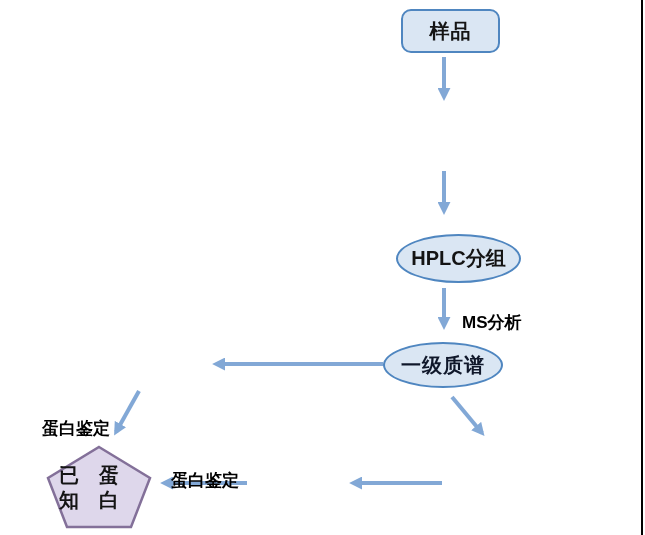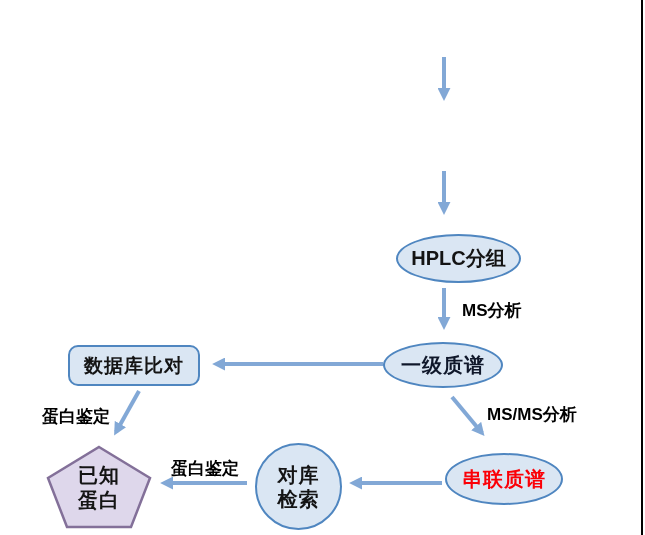--- a/index.html
+++ b/index.html
@@ -30,21 +30,20 @@
     color: #141414;
     z-index: 2;
     letter-spacing: 1px;
   }
   .ellipse { border-radius: 50%; }
   .rectangle { border-radius: 10px; }
   .circle { border-radius: 50%; flex-direction: column; line-height: 24px; text-align: center; }
   .pentagon-text {
     position: absolute;
     display: flex;
-    flex-direction: column;
     align-items: center;
     justify-content: center;
     font-weight: bold;
     font-size: 20px;
     line-height: 25px;
     color: #141414;
     z-index: 3;
     letter-spacing: 1px;
     font-family: Liberation Serif, serif;
   }
@@ -56,20 +55,21 @@
   #node-db      { left: 68px;  top: 345px; width: 132px; height: 41px; font-size: 19px; }
   #node-search  { left: 255px; top: 443px; width: 87px;  height: 87px; }
   #pentagon-label { left: 59px; top: 462px; width: 80px; height: 52px; }
   .elabel {
     position: absolute;
     font-weight: bold;
     font-size: 17px;
     color: #000000;
     white-space: nowrap;
     z-index: 2;
+    margin-top: 12px;
   }
   #lbl-ms   { left: 462px; top: 299px; }
   #lbl-pmf  { left: 242px; top: 329px; }
   #lbl-msms { left: 487px; top: 403px; }
   #lbl-pid-left { left: 42px;  top: 405px; }
   #lbl-pid-mid  { left: 171px; top: 457px; }
   .right-border {
     position: absolute;
     left: 641px; top: 0;
     width: 2px; height: 535px;
@@ -99,48 +99,40 @@
 
     <line x1="442" y1="483" x2="353" y2="483" stroke="#82a8d6" stroke-width="4" marker-end="url(#ah)"></line>
 
     <line x1="247" y1="483" x2="164" y2="483" stroke="#82a8d6" stroke-width="4" marker-end="url(#ah)"></line>
 
     <line x1="139" y1="391" x2="116" y2="432" stroke="#82a8d6" stroke-width="4" marker-end="url(#ah)"></line>
 
     <polygon points="99,447 150,478 131,527 67,527 48,478" fill="#ded7eb" stroke="#837099" stroke-width="2.5"></polygon>
   </svg>
 
+  <div class="node rectangle" id="node-sample">
+    <span>样品</span>
+  </div>
 
 
   <div class="node ellipse" id="node-hplc">
     <span>HPLC分组</span>
   </div>
 
   <div class="node ellipse" id="node-ms1">
     <span>一级质谱</span>
   </div>
 
-  <div class="node ellipse" id="node-ms2">
-    <span>串联质谱</span>
-  </div>
 
-  <div class="node rectangle" id="node-db">
-    <span>数据库比对</span>
-  </div>
 
-  <div class="node circle" id="node-search">
-    <span>对库</span>
-    <span>检索</span>
-  </div>
 
   <div class="pentagon-text" id="pentagon-label">
     <span>已知</span>
     <span>蛋白</span>
   </div>
 
   <div class="elabel" id="lbl-ms">MS分析</div>
-  <div class="elabel" id="lbl-msms">MS/MS分析</div>
   <div class="elabel" id="lbl-pid-left">蛋白鉴定</div>
   <div class="elabel" id="lbl-pid-mid">蛋白鉴定</div>
 
   <div class="right-border"></div>
 
 </div>
 
 </body></html>

